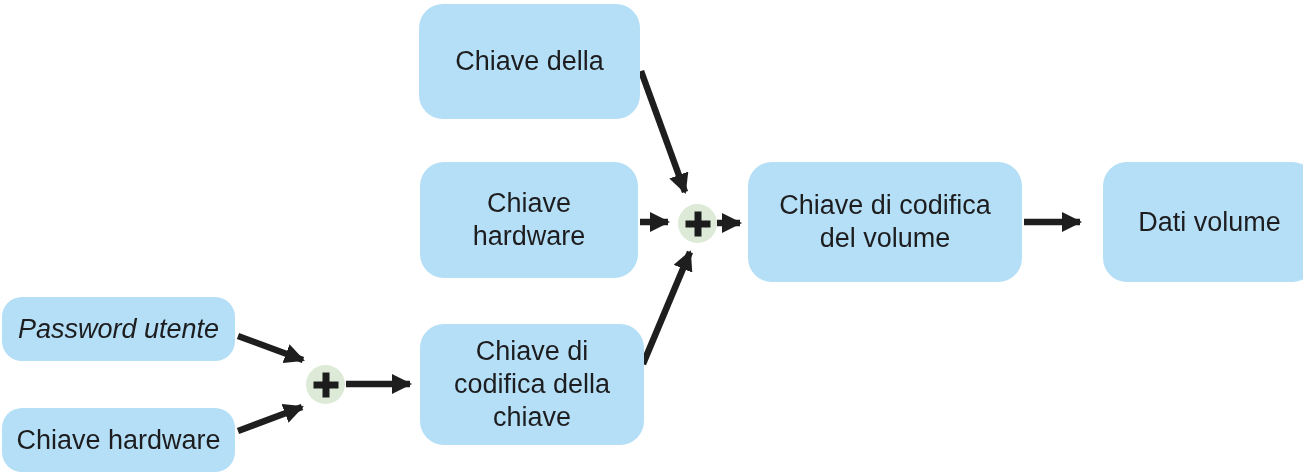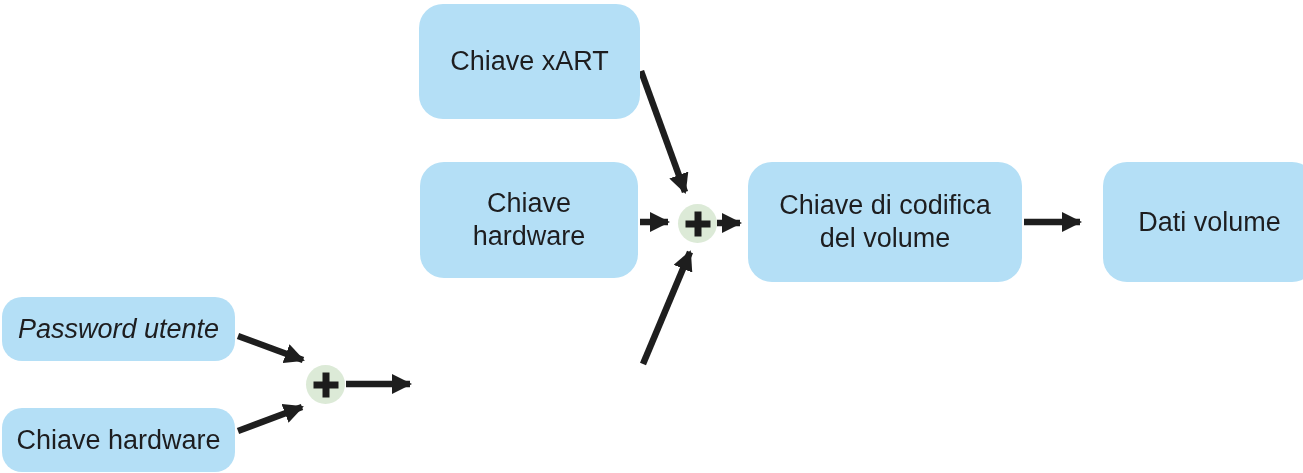--- a/index.html
+++ b/index.html
@@ -75,29 +75,32 @@
     <line class="arrow" x1="238" y1="336" x2="303" y2="360" marker-end="url(#ah)"></line>
     <line class="arrow" x1="238" y1="431" x2="302" y2="407" marker-end="url(#ah)"></line>
     <line class="arrow" x1="346" y1="384" x2="410" y2="384" marker-end="url(#ah)"></line>
     <line class="arrow" x1="641" y1="71" x2="685" y2="192" marker-end="url(#ah)"></line>
     <line class="arrow" x1="640" y1="222" x2="668" y2="222" marker-end="url(#ah)"></line>
     <line class="arrow" x1="643" y1="364" x2="690" y2="252" marker-end="url(#ah)"></line>
     <line class="arrow" x1="717" y1="223" x2="740" y2="223" marker-end="url(#ah)"></line>
     <line class="arrow" x1="1024" y1="222" x2="1080" y2="222" marker-end="url(#ah)"></line>
   </svg>
 
-  <div class="node" id="n-xart">Chiave xART</div>
+  <div class="node" id="n-xart">Chiave della</div>
 
   <div class="node" id="n-hw-top">Chiave
 hardware</div>
 
   <div class="node" id="n-password">Password utente</div>
 
   <div class="node" id="n-hw-bottom">Chiave hardware</div>
 
+  <div class="node" id="n-kek">Chiave di
+codifica della
+chiave</div>
 
   <div class="node" id="n-vek">Chiave di codifica
 del volume</div>
 
   <div class="node" id="n-dati">Dati volume</div>
 
   <div class="combiner" id="c-left">
     <span class="plus"></span>
   </div>
 

